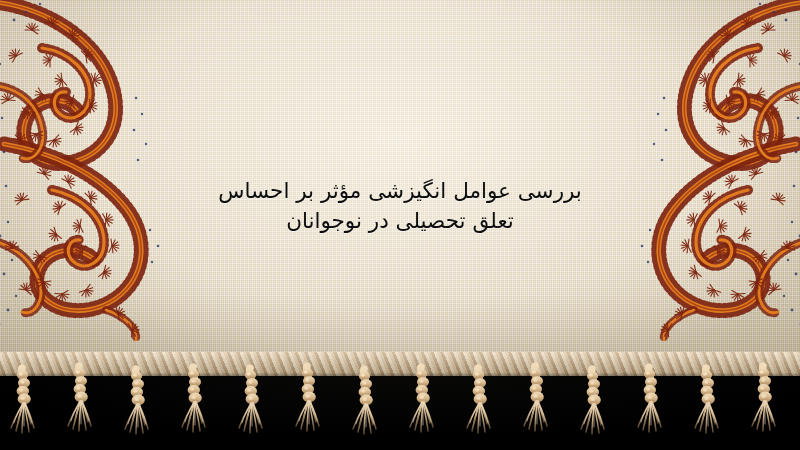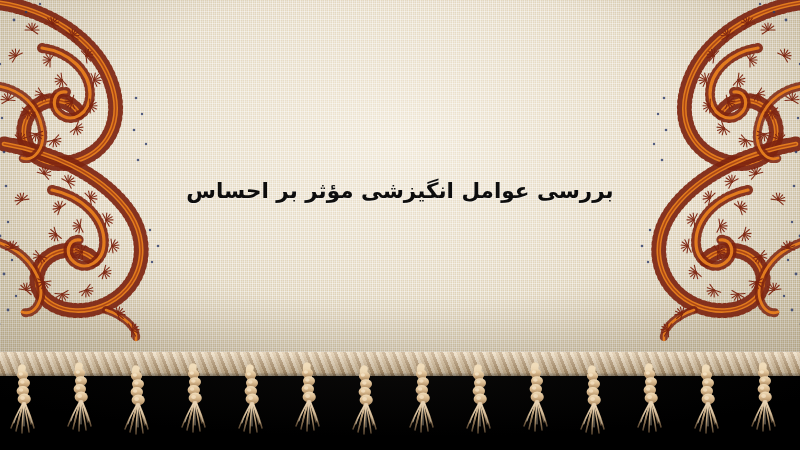--- a/index.html
+++ b/index.html
@@ -50,21 +50,21 @@
   
   .title-block{
     position:absolute;left:0;right:0;top:176px;
     text-align:center;
     direction:rtl;
     z-index:6;
   }
   .title-line{
     color:#0d0d0d;
     font-size:21.5px;
-    font-weight:700;
+    font-weight:400;
     line-height:30px;
     letter-spacing:0px;
     text-shadow:0 1px 0 rgba(255,255,255,.35);
     white-space:nowrap;
   }
 
   
   .selvage{
     position:absolute;left:0;top:352px;width:800px;height:24px;z-index:7;
     background:
@@ -336,20 +336,21 @@
           <circle cx="164" cy="236" r="1.2"></circle>
             <circle cx="172" cy="252" r="1.3"></circle>
             <circle cx="166" cy="268" r="1.2"></circle>
         </g>
       </g>
     </svg>
   </div>
 
   <div class="title-block">
     <div class="title-line">بررسی عوامل انگیزشی مؤثر بر احساس</div>
+    <div class="title-line">تعلق تحصیلی در نوجوانان</div>
   </div>
 
   <div class="blackfield"></div>
 
   <div class="selvage"></div>
 
   <div class="fringe">
     <svg viewBox="0 0 800 90" xmlns="http://www.w3.org/2000/svg" preserveAspectRatio="none">
       <defs>
         <linearGradient id="knotG" x1="0" y1="0" x2="0" y2="1">

